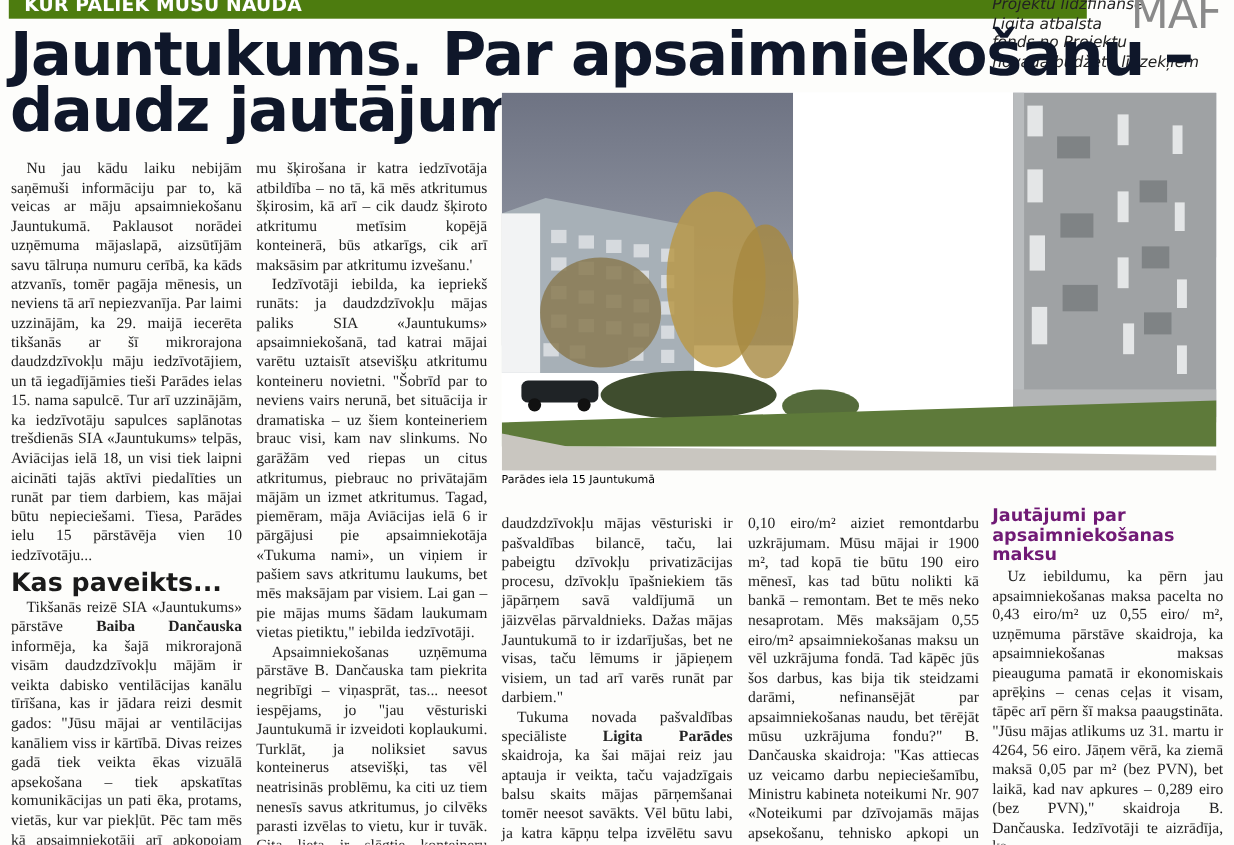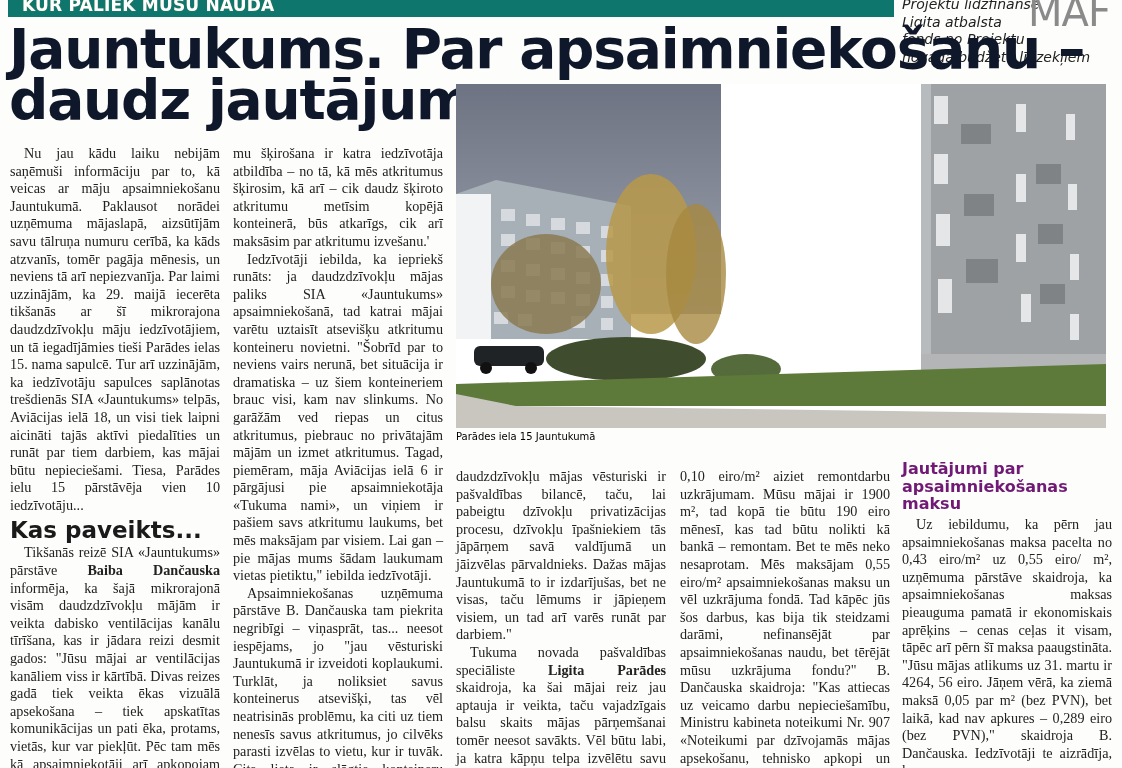--- a/index.html
+++ b/index.html
@@ -1,19 +1,19 @@
 <!DOCTYPE html>
 <html><head>
 <meta charset="utf-8">
 <style>
   * { margin:0; padding:0; box-sizing:border-box; }
   html, body { width:1122px; height:768px; overflow:hidden; background:#fdfdfb; }
   body { position:relative; font-family:"Liberation Serif", "DejaVu Serif", serif; color:#1c1c1c; }
 
-  .banner { position:absolute; left:8px; top:0; width:886px; height:17px; background:#0f766e; }
+  .banner { position:absolute; left:8px; top:0; width:980px; height:17px; background:#4d7c0f; }
   .banner-text { position:absolute; left:14px; top:-5px; font-family:"DejaVu Sans", sans-serif; font-weight:bold; font-size:17px; color:#fff; letter-spacing:0.2px; white-space:nowrap; text-shadow:0 0 1px #6e8a52; }
 
   .sponsor { position:absolute; left:902px; top:-4px; width:175px; font-family:"DejaVu Sans", sans-serif; font-style:italic; font-size:14px; line-height:17.5px; color:#222; }
   .sponsor div { white-space:nowrap; }
   .maf-logo { position:absolute; left:1028px; top:-8px; font-family:"DejaVu Sans", sans-serif; font-size:40px; line-height:40px; color:#8a8a8a; letter-spacing:-1px; }
 
   .headline { position:absolute; left:9px; top:24px; font-family:"DejaVu Sans", sans-serif; font-weight:bold; font-size:55px; line-height:51px; color:#0f172a; letter-spacing:-1.2px; }
   .headline div { white-space:nowrap; }
 
   .photo { position:absolute; left:456px; top:84px; width:650px; height:344px; overflow:hidden; background:#fff; }

